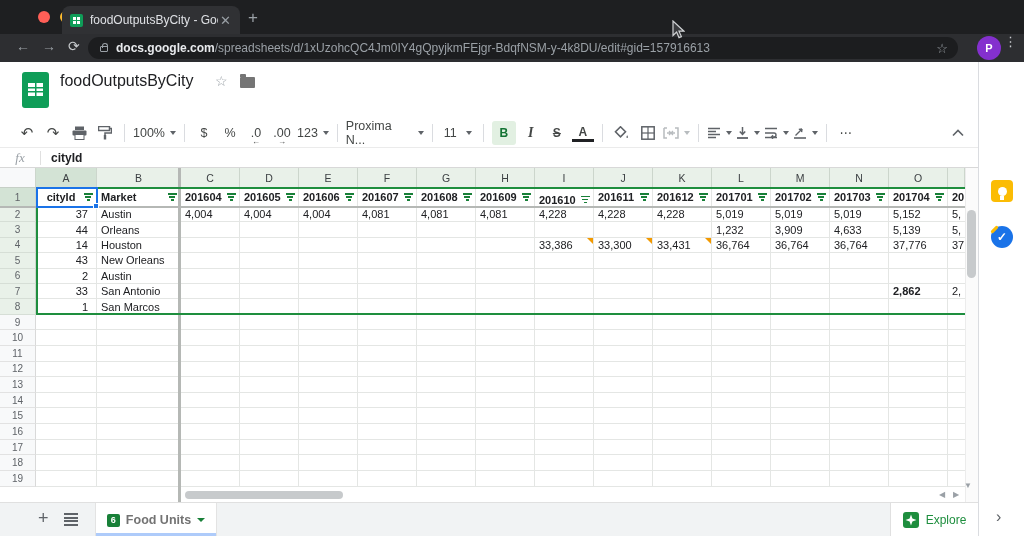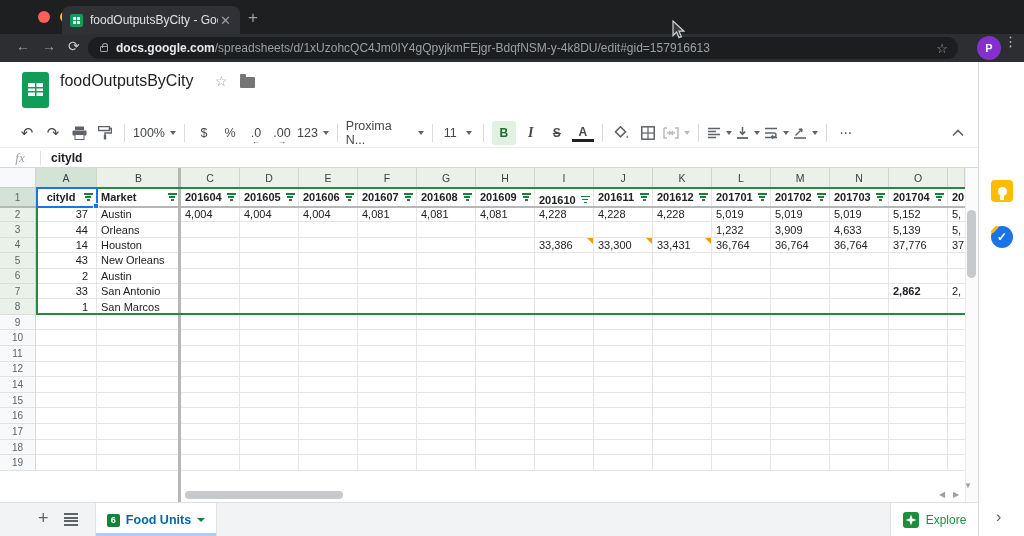--- a/index.html
+++ b/index.html
@@ -133,21 +133,21 @@
   #bottombar { position:absolute; left:0; top:502px; width:978px; height:34px; background:#f1f3f4; border-top:1px solid #e0e0e0; }
   #add-sheet { position:absolute; left:38px; top:5px; font-size:18px; color:#5f6368; }
   #all-sheets { position:absolute; left:64px; top:10px; width:14px; height:13px; display:flex; flex-direction:column; justify-content:space-between; }
   #all-sheets i { height:2px; background:#5f6368; display:block; }
   #sheet-tab { position:absolute; left:95px; top:0; width:122px; height:34px; background:#fff;
       border-left:1px solid #e3e3e3; border-right:1px solid #e3e3e3;
       display:flex; align-items:center; justify-content:center; gap:6px; }
   #tab-underline { position:absolute; left:0; bottom:0; width:100%; height:4px; background:#aecbfa; }
   #tab-badge { width:13px; height:13px; background:#188038; border-radius:2px; color:#fff; font-size:9px;
       font-weight:bold; display:flex; align-items:center; justify-content:center; }
-  #tab-name { color:#0369a1; font-size:12.5px; font-weight:bold; }
+  #tab-name { color:#737373; font-size:12.5px; font-weight:bold; }
   #tab-caret { width:0; height:0; border-left:4px solid transparent; border-right:4px solid transparent; border-top:4px solid #188038; }
   #explore { position:absolute; right:0; top:0; width:88px; height:34px; background:#fff; border-left:1px solid #e0e0e0;
       display:flex; align-items:center; justify-content:center; gap:7px; }
   #explore-label { color:#1e8e3e; font-size:12px; }
 
   
   #sidepanel { position:absolute; left:978px; top:62px; width:46px; height:474px; background:#fff; border-left:1px solid #dadce0; }
   .sp-icon { position:absolute; left:12px; width:22px; height:22px; }
   #sp-calendar { top:50px; background:#1a73e8; border-radius:4px; color:#fff; font-size:10px; font-weight:bold;
       display:flex; align-items:center; justify-content:center;margin-left:47px; }
@@ -682,20 +682,39 @@
         <div class="cell w-m" style="height: 15.64px;"></div>
         <div class="cell w-m" style="height: 15.64px;"></div>
         <div class="cell w-m" style="height: 15.64px;"></div>
         <div class="cell w-m" style="height: 15.64px;"></div>
         <div class="cell w-m" style="height: 15.64px;"></div>
         <div class="cell w-m" style="height: 15.64px;"></div>
         <div class="cell w-m" style="height: 15.64px;"></div>
         <div class="cell w-p" style="height: 15.64px;"></div>
       </div>
       <div class="grow" style="height: 15.64px;">
+        <div class="cell w-rh rh rh-plain" style="height: 15.64px;">13</div>
+        <div class="cell w-a" style="height: 15.64px;"></div>
+        <div class="cell w-b" style="height: 15.64px;"></div>
+        <div class="cell w-m" style="height: 15.64px;"></div>
+        <div class="cell w-m" style="height: 15.64px;"></div>
+        <div class="cell w-m" style="height: 15.64px;"></div>
+        <div class="cell w-m" style="height: 15.64px;"></div>
+        <div class="cell w-m" style="height: 15.64px;"></div>
+        <div class="cell w-m" style="height: 15.64px;"></div>
+        <div class="cell w-m" style="height: 15.64px;"></div>
+        <div class="cell w-m" style="height: 15.64px;"></div>
+        <div class="cell w-m" style="height: 15.64px;"></div>
+        <div class="cell w-m" style="height: 15.64px;"></div>
+        <div class="cell w-m" style="height: 15.64px;"></div>
+        <div class="cell w-m" style="height: 15.64px;"></div>
+        <div class="cell w-m" style="height: 15.64px;"></div>
+        <div class="cell w-p" style="height: 15.64px;"></div>
+      </div>
+      <div class="grow" style="height: 15.64px;">
         <div class="cell w-rh rh rh-plain" style="height: 15.64px;">14</div>
         <div class="cell w-a" style="height: 15.64px;"></div>
         <div class="cell w-b" style="height: 15.64px;"></div>
         <div class="cell w-m" style="height: 15.64px;"></div>
         <div class="cell w-m" style="height: 15.64px;"></div>
         <div class="cell w-m" style="height: 15.64px;"></div>
         <div class="cell w-m" style="height: 15.64px;"></div>
         <div class="cell w-m" style="height: 15.64px;"></div>
         <div class="cell w-m" style="height: 15.64px;"></div>
         <div class="cell w-m" style="height: 15.64px;"></div>

